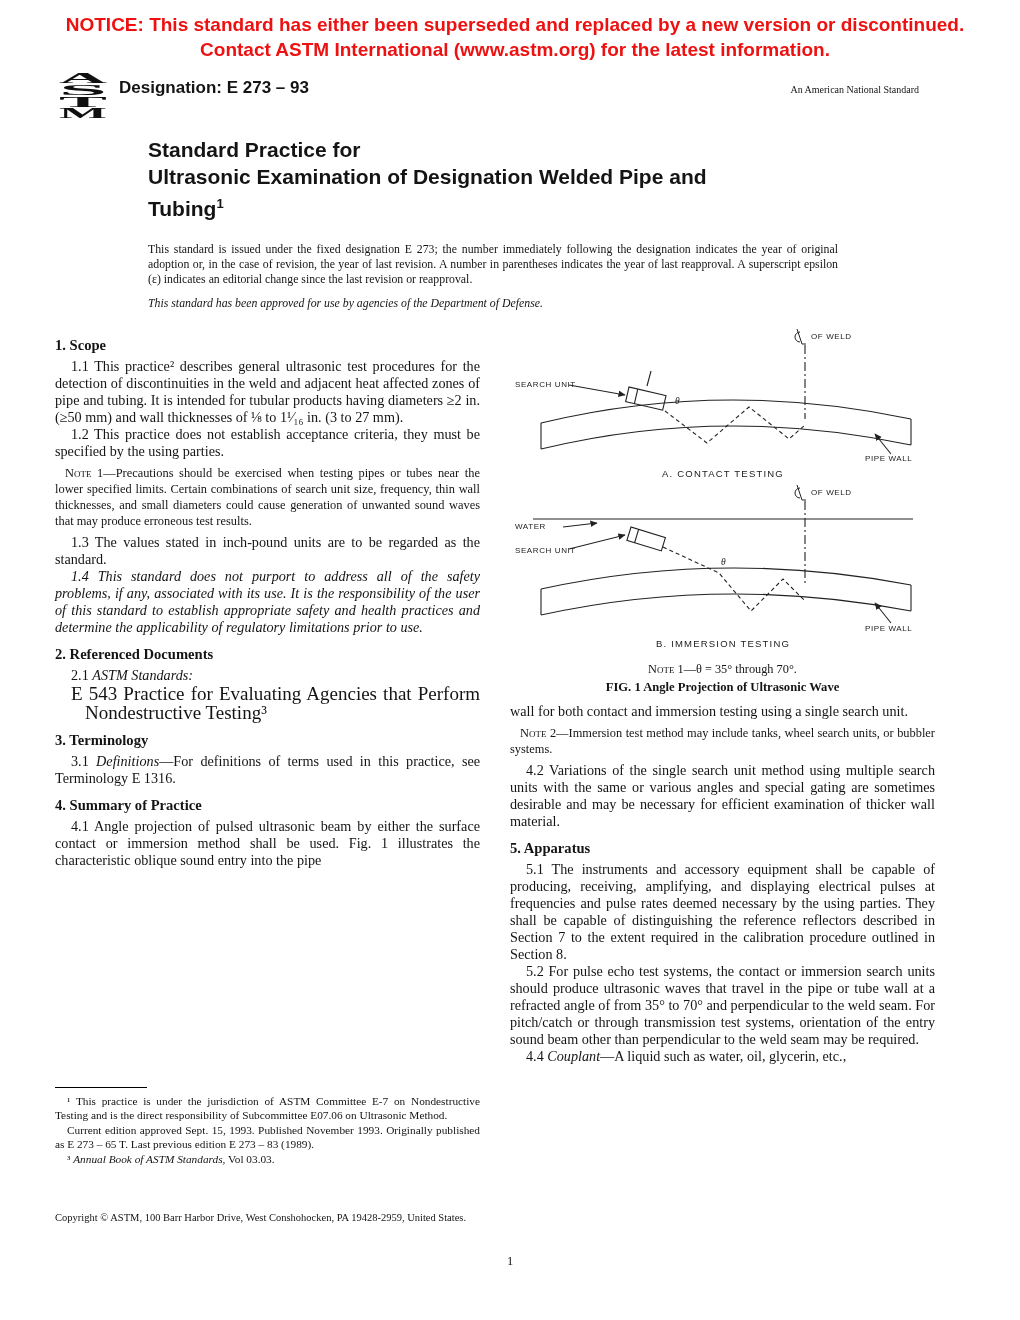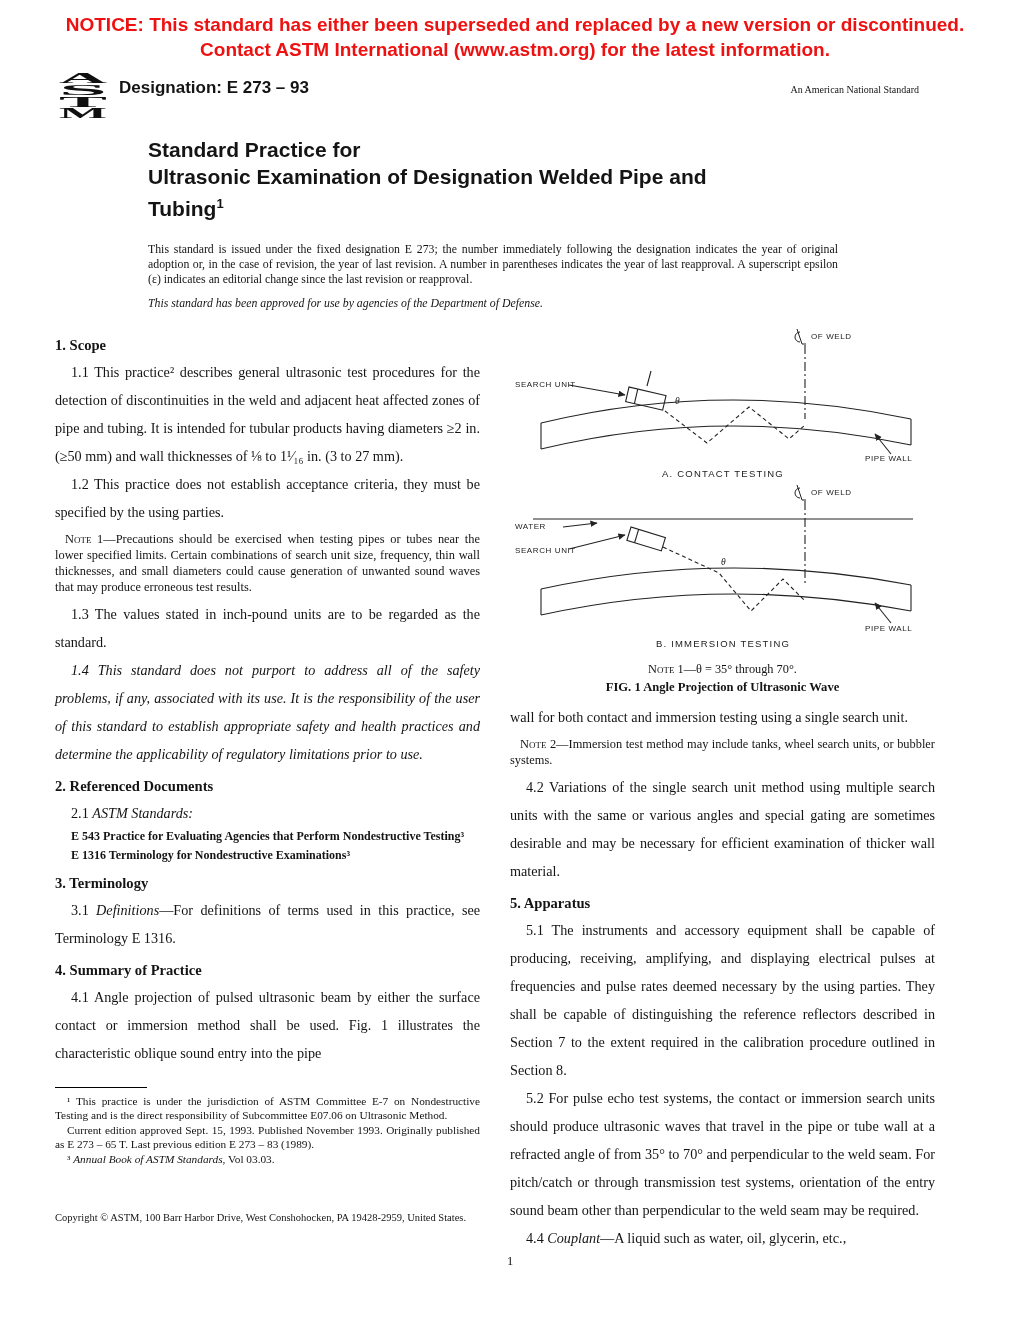--- a/index.html
+++ b/index.html
@@ -41,26 +41,26 @@
   .preamble { margin-left:93px; margin-top:20px; width:690px; }
   .issue { font-size:11.8px; line-height:15.2px; text-align:justify; }
   .dod { font-size:11.8px; font-style:italic; margin-top:8px; }
 
   
   .columns { display:flex; gap:30px; margin-top:16px; }
   .col { width:425px; }
   .col-left { height:840px; display:flex; flex-direction:column; }
 
   .h { font-size:14.6px; font-weight:bold; margin:10px 0 4px 0; }
-  .p { font-size:14.2px; line-height:28px; text-align:justify; text-indent:16px; }
+  .p { font-size:14.2px; line-height:17px; text-align:justify; text-indent:16px; }
   .p.noindent { text-indent:0; }
   .it { font-style:italic; }
   .note { font-size:12.4px; line-height:16.2px; text-align:justify; margin:5px 0; text-indent:10px; }
   .sc { font-variant:small-caps;font-family:Liberation Serif, serif; }
-  .ref { font-size:12px; line-height:19px; padding-left:30px; text-indent:-14px; text-align:justify;font-weight:bold; }
+  .ref { font-size:19px; line-height:19px; padding-left:30px; text-indent:-14px; text-align:justify; }
 
   .fn-block { margin-top:auto; }
   .fnrule { width:92px; border-top:1px solid #000; margin-bottom:6px; }
   .fn { font-size:11.3px; line-height:14.6px; text-align:justify; text-indent:12px; }
 
   
   .fig { text-align:center; margin-bottom:8px; }
   .fig-svg { display:block; margin:0 auto; }
   .fig-svg .dash { stroke-dasharray:4 3; }
   .fig-svg .dashdot { stroke-dasharray:9 3 2 3; }
@@ -116,21 +116,20 @@
       <h2 class="h">1.  Scope</h2>
       <p class="p">1.1  This practice² describes general ultrasonic test procedures for the detection of discontinuities in the weld and adjacent heat affected zones of pipe and tubing. It is intended for tubular products having diameters ≥2 in. (≥50 mm) and wall thicknesses of ⅛ to 1¹⁄₁₆ in. (3 to 27 mm).</p>
       <p class="p">1.2  This practice does not establish acceptance criteria, they must be specified by the using parties.</p>
       <p class="note"><span class="sc">Note 1—</span><span>Precautions should be exercised when testing pipes or tubes near the lower specified limits. Certain combinations of search unit size, frequency, thin wall thicknesses, and small diameters could cause generation of unwanted sound waves that may produce erroneous test results.</span></p>
       <p class="p">1.3  The values stated in inch-pound units are to be regarded as the standard.</p>
       <p class="p it">1.4  This standard does not purport to address all of the safety problems, if any, associated with its use. It is the responsibility of the user of this standard to establish appropriate safety and health practices and determine the applicability of regulatory limitations prior to use.</p>
 
       <h2 class="h">2.  Referenced Documents</h2>
       <p class="p"><span>2.1  </span><span class="it">ASTM Standards:</span></p>
       <p class="ref">E 543  Practice for Evaluating Agencies that Perform Nondestructive Testing³</p>
-      <p class="ref">E 1316  Terminology for Nondestructive Examinations³</p>
 
       <h2 class="h">3.  Terminology</h2>
       <p class="p"><span>3.1  </span><span class="it">Definitions</span><span>—For definitions of terms used in this practice, see Terminology E 1316.</span></p>
 
       <h2 class="h">4.  Summary of Practice</h2>
       <p class="p">4.1  Angle projection of pulsed ultrasonic beam by either the surface contact or immersion method shall be used. Fig. 1 illustrates the characteristic oblique sound entry into the pipe</p>
 
       <div class="fn-block">
         <div class="fnrule"></div>
         <p class="fn">¹ This practice is under the jurisdiction of ASTM Committee E-7 on Nondestructive Testing and is the direct responsibility of Subcommittee E07.06 on Ultrasonic Method.</p>

